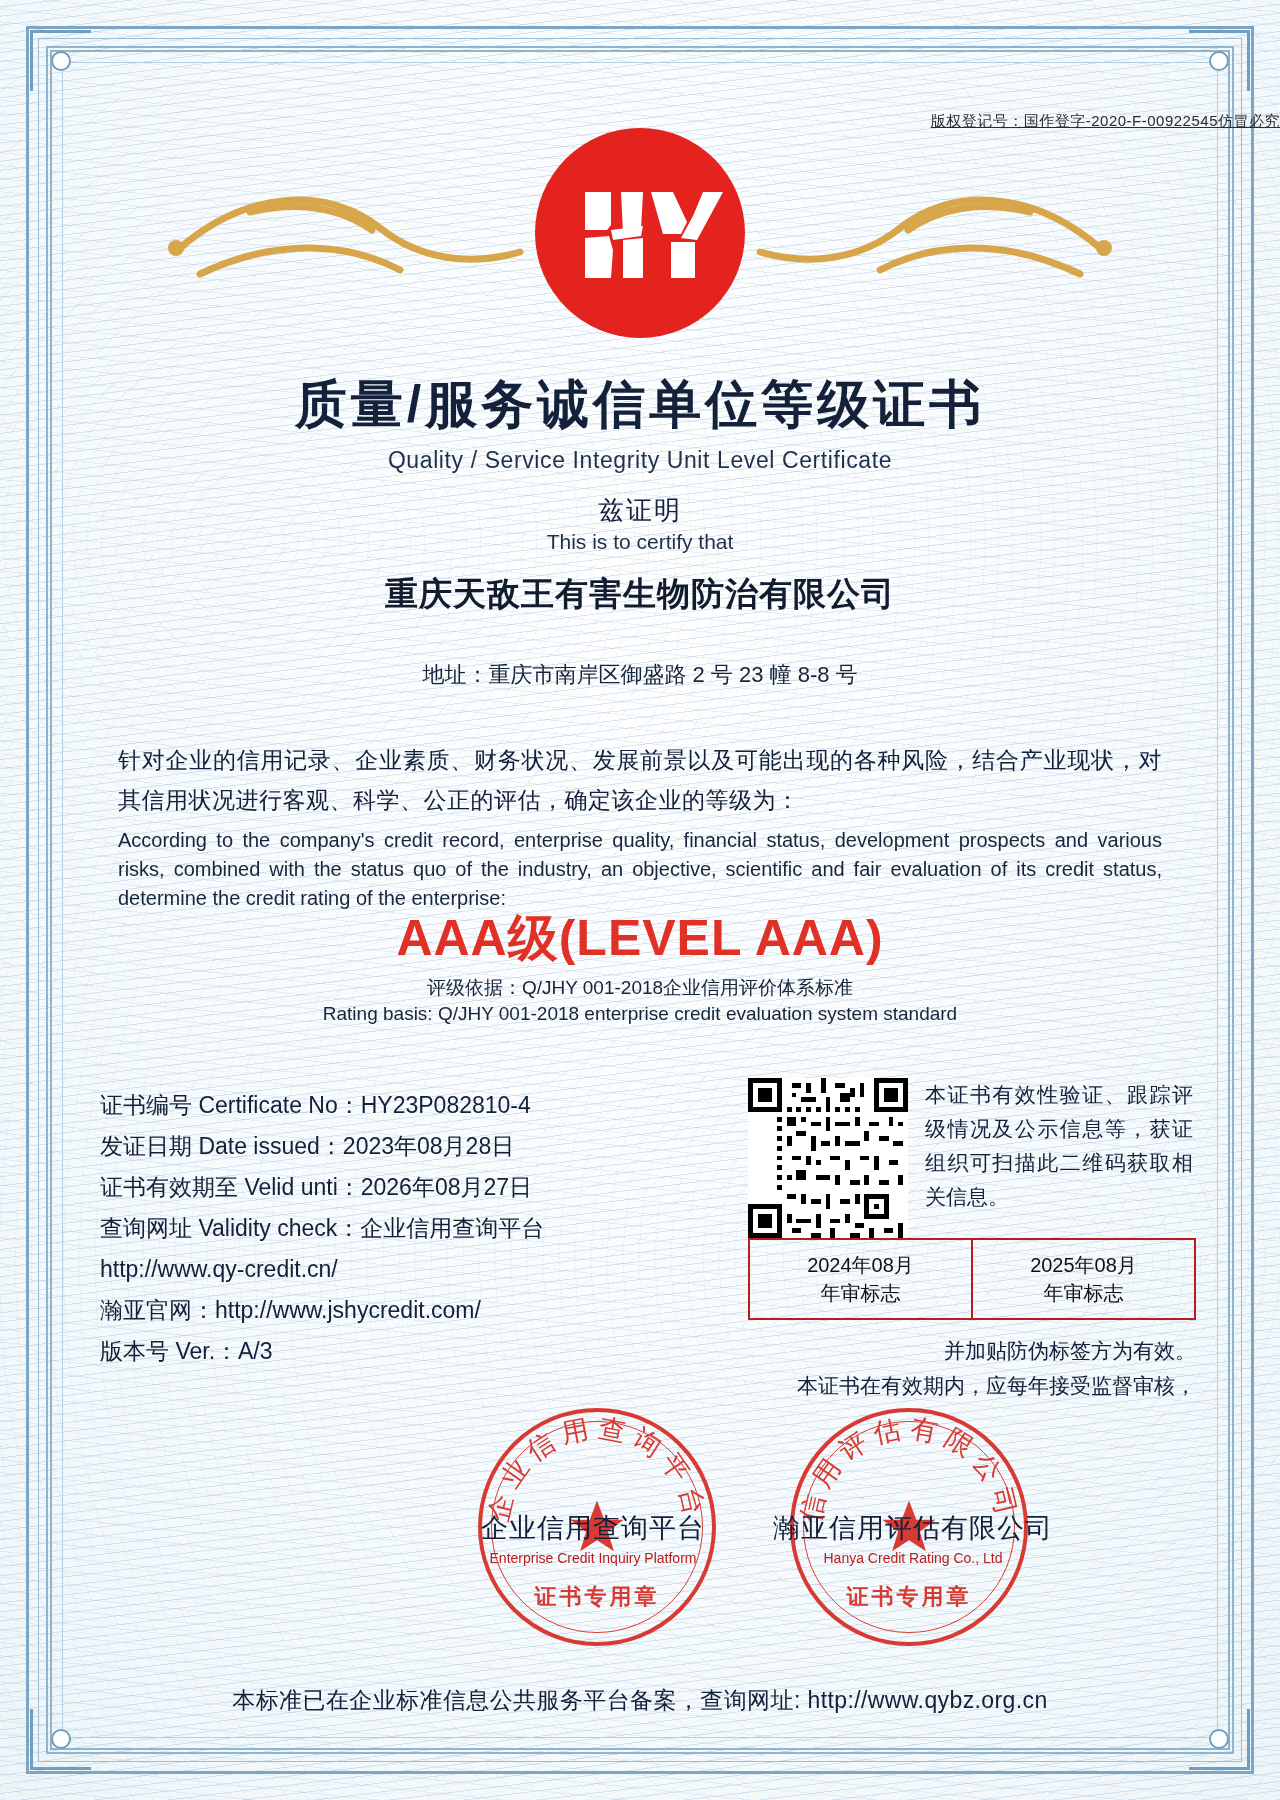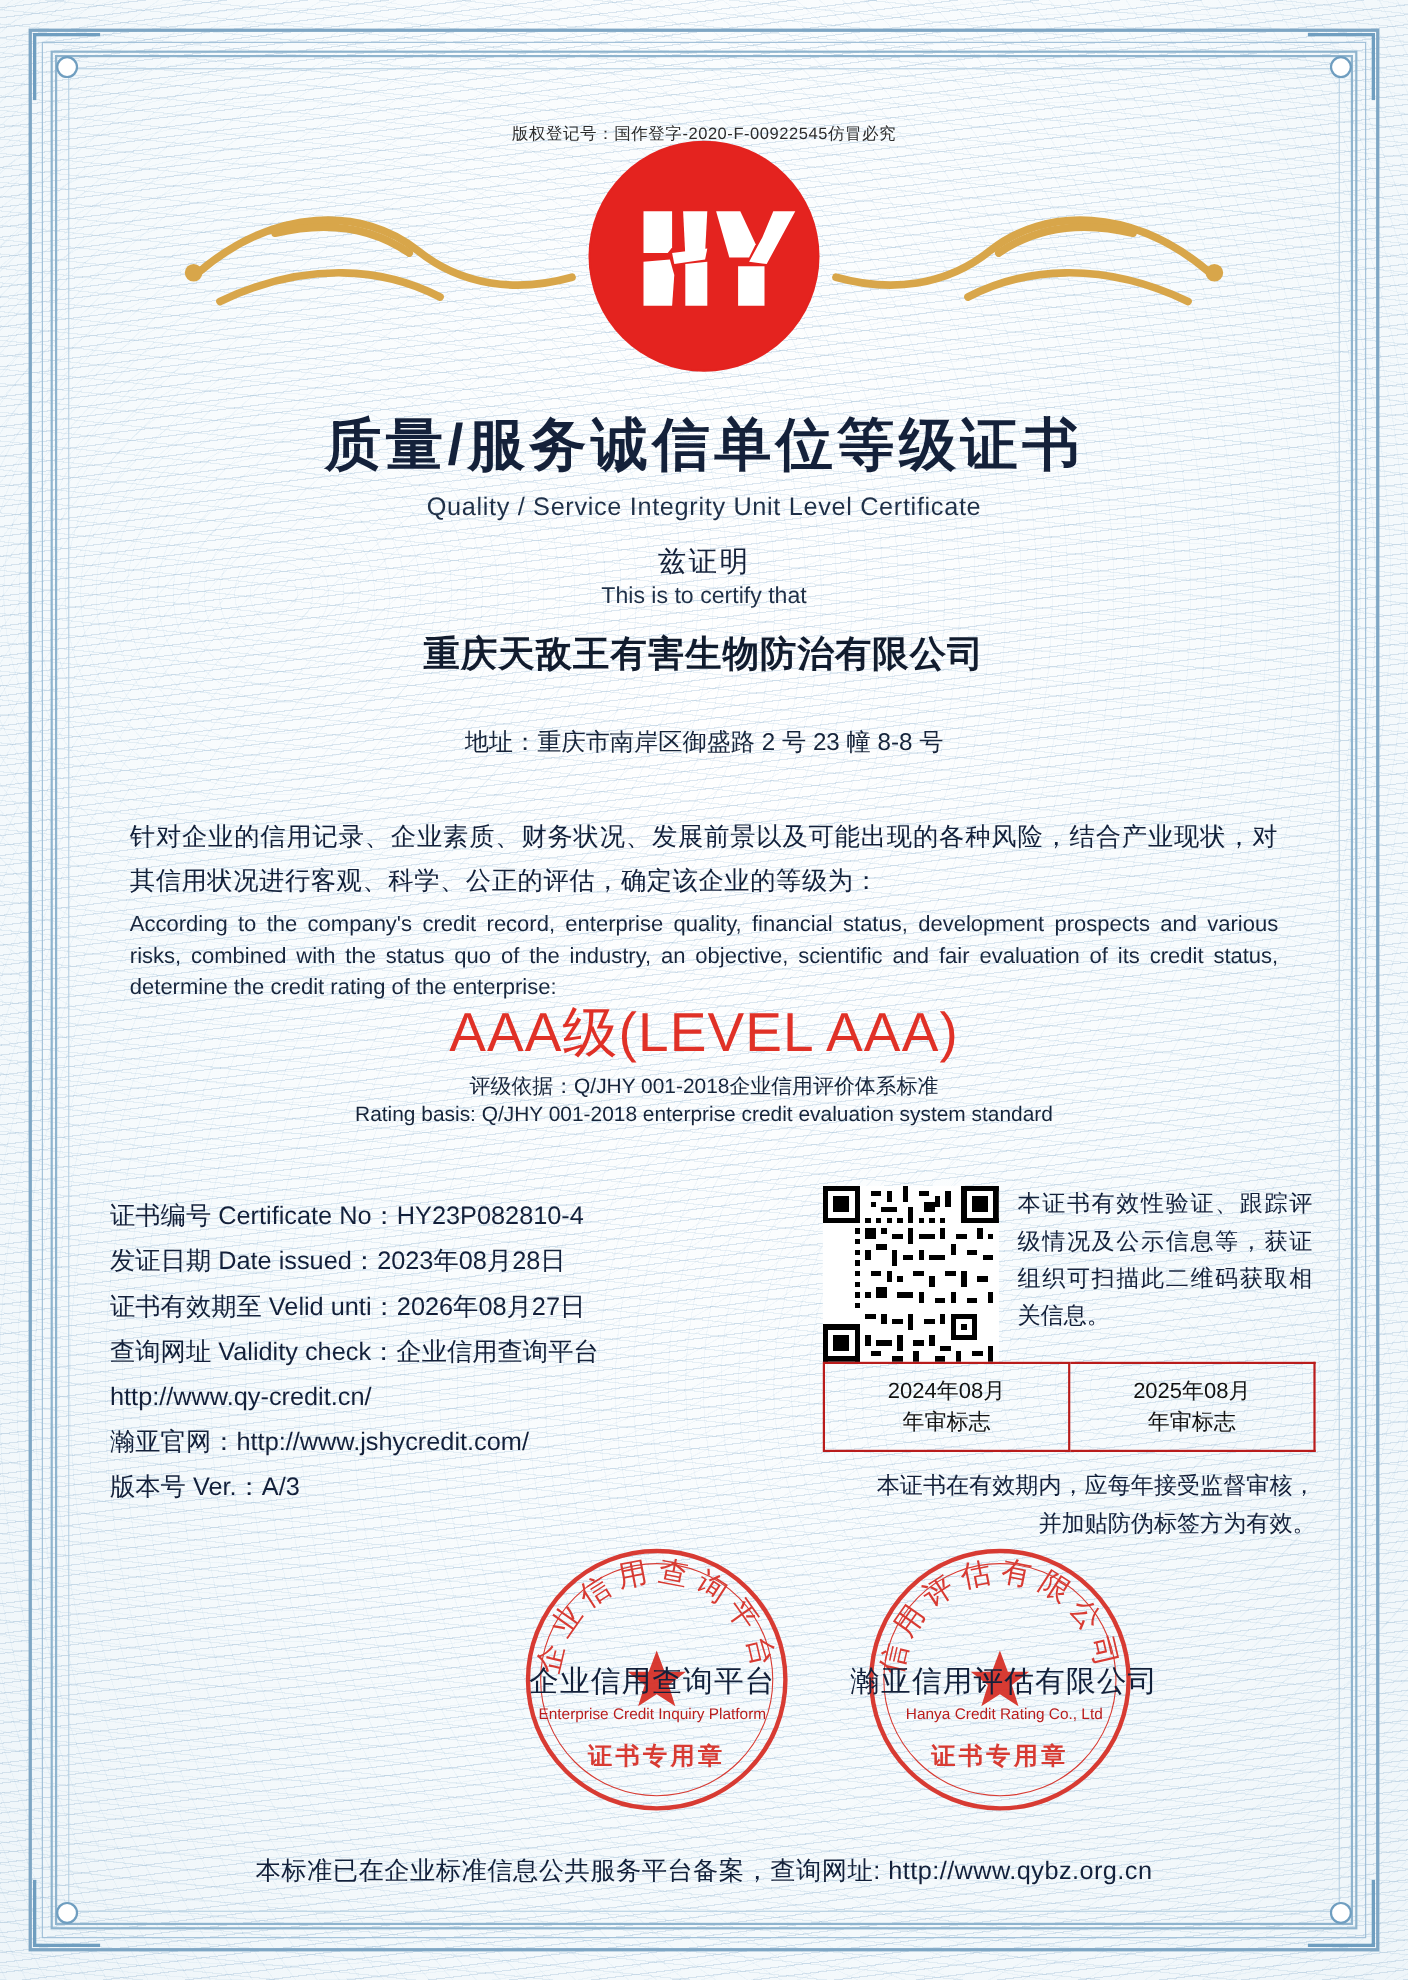--- a/index.html
+++ b/index.html
@@ -58,22 +58,22 @@
     position:absolute;width:16px;height:16px;border:2px solid #6f9ec0;border-radius:50%;
     background:#fff;
   }
   .corner-dot.tl{left:51px;top:51px;}
   .corner-dot.tr{right:51px;top:51px;}
   .corner-dot.bl{left:51px;bottom:51px;}
   .corner-dot.br{right:51px;bottom:51px;}
 
   
   .copyright{
-    position:absolute;top:112px;left:0;right:0;text-align:center;
-    font-size:15px;color:#2b2b2b;letter-spacing:.5px;
+    position:absolute;top:112px;left:0;right:0;text-align:right;
+    font-size:15px;color:#2b2b2b;letter-spacing:.5px;text-decoration:underline;
   }
   
   .flourish{
     position:absolute;top:178px;left:0;right:0;height:130px;
     pointer-events:none;
   }
   
   .logo{
     position:absolute;left:50%;top:130px;transform:translateX(-50%);
     width:206px;height:206px;border-radius:50%;
@@ -121,21 +121,21 @@
     text-align:justify;
   }
   .para .en{
     margin-top:6px;
     font-size:20px;color:#17263d;line-height:29px;text-align:justify;
   }
 
   
   .level{
     position:absolute;top:905px;left:0;right:0;text-align:center;
-    font-size:50px;font-weight:normal;color:#e03127;letter-spacing:1px;
+    font-size:50px;font-weight:bold;color:#e03127;letter-spacing:1px;
   }
   .basis-cn{
     position:absolute;top:975px;left:0;right:0;text-align:center;
     font-size:19px;color:#16243a;
   }
   .basis-en{
     position:absolute;top:1003px;left:0;right:0;text-align:center;
     font-size:19px;color:#16243a;
   }
 
@@ -410,22 +410,22 @@
       <span>2024年08月</span>
       <span>年审标志</span>
     </div>
     <div class="stamp-box">
       <span>2025年08月</span>
       <span>年审标志</span>
     </div>
   </div>
 
   <div class="qr-foot">
+    <div>并加贴防伪标签方为有效。</div>
     <div>本证书在有效期内，应每年接受监督审核，</div>
-    <div>并加贴防伪标签方为有效。</div>
   </div>
 
   <div class="seal seal-left">
     <div class="seal-inner-ring"></div>
     <svg class="seal-arc" viewBox="0 0 230 230">
       <defs>
           <path id="arcL" d="M 26,115 A 89,89 0 0 1 204,115"></path>
         </defs>
       <text fill="#d62b22" font-size="27" font-family="Liberation Sans, sans-serif" letter-spacing="7">
         <textPath href="#arcL" startOffset="50%" text-anchor="middle">企业信用查询平台</textPath>

